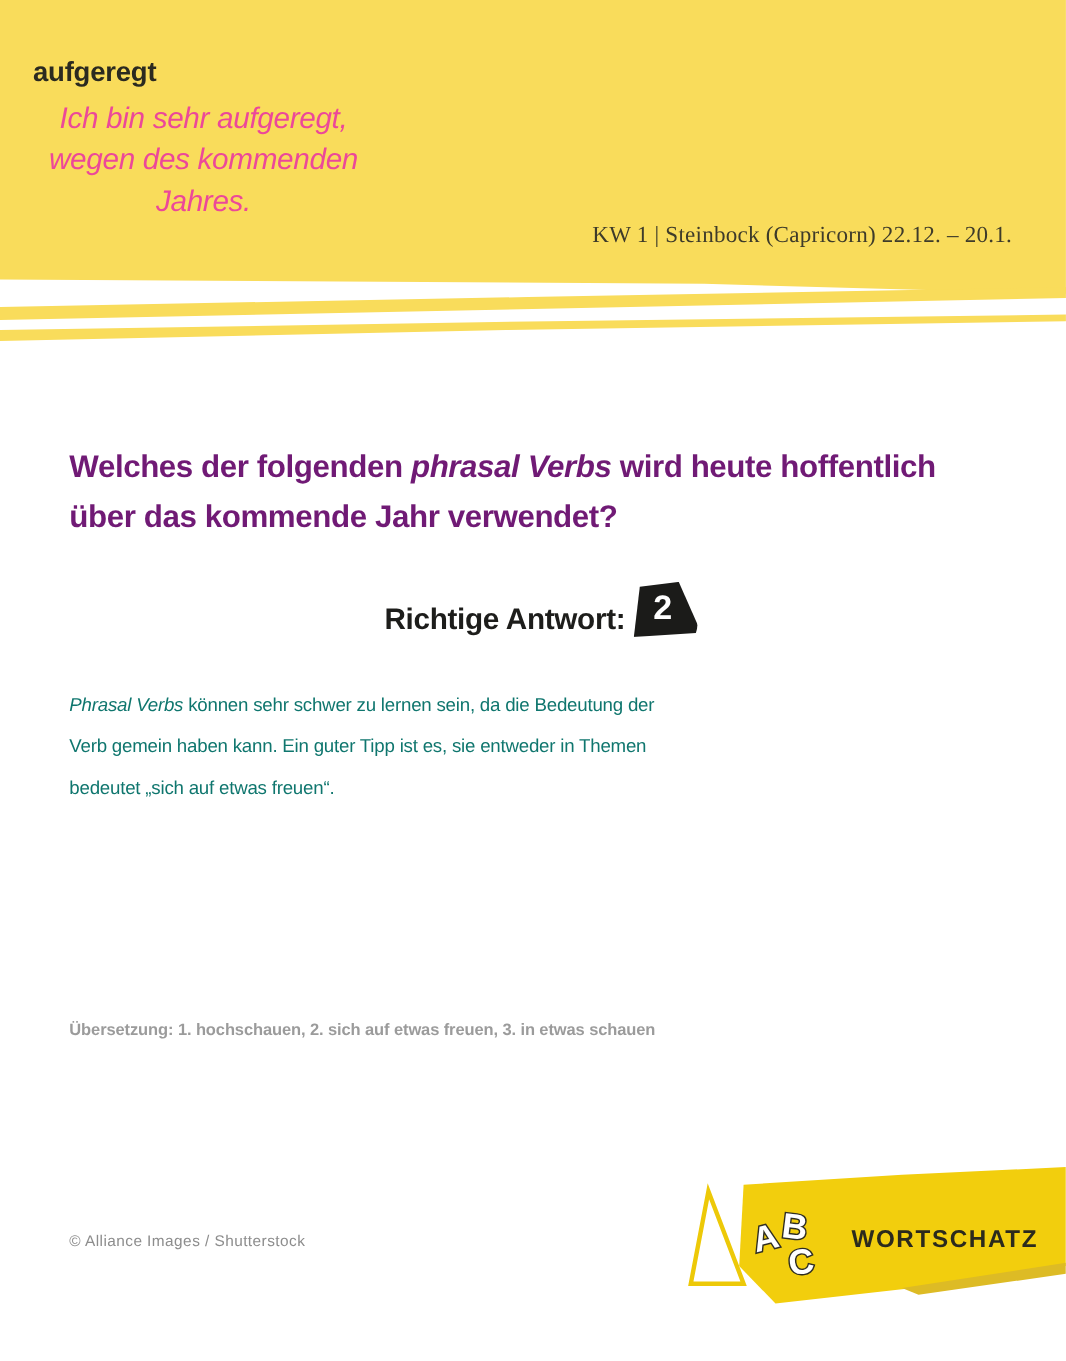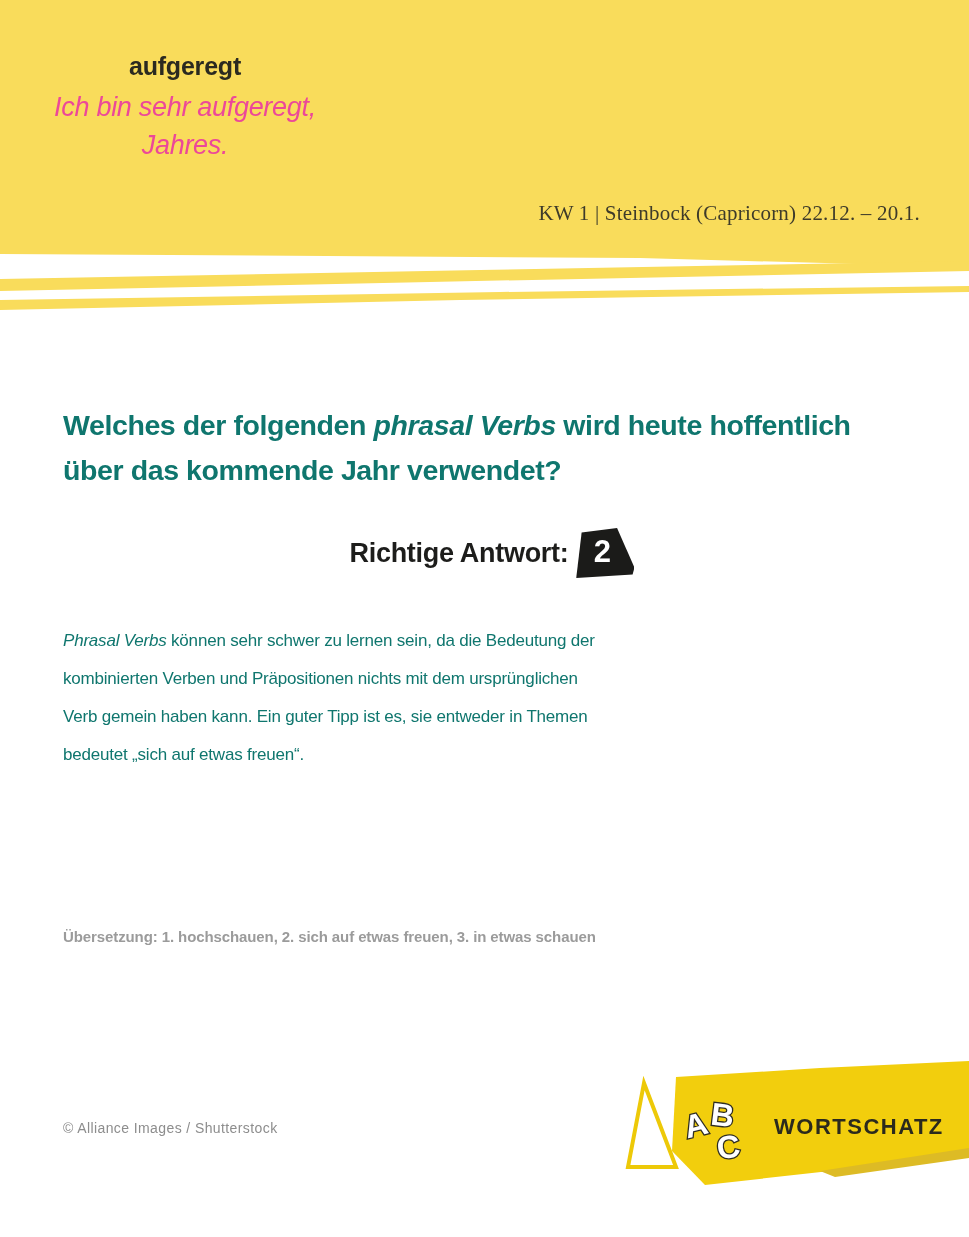--- a/index.html
+++ b/index.html
@@ -5,41 +5,41 @@
   html,body{margin:0;padding:0;}
   body{
     width:969px;height:1237px;position:relative;background:#ffffff;
     font-family:"Liberation Sans",sans-serif;overflow:hidden;
     -webkit-font-smoothing:antialiased;
   }
   
   #header-art{position:absolute;top:0;left:0;}
   
   .header-word{
-    position:absolute;top:52px;left:30px;width:310px;text-align:center;
+    position:absolute;top:52px;left:30px;width:310px;text-align:left;
     font-size:25px;font-weight:bold;color:#2b2a20;letter-spacing:-0.2px;
   }
   .header-quote{
     position:absolute;top:88px;left:15px;width:340px;text-align:center;
     font-size:27px;font-style:italic;color:#ec4899;line-height:38px;letter-spacing:-0.3px;
   }
   .week-label{
     position:absolute;top:201px;right:49px;
     font-family:"Liberation Serif",serif;font-size:21px;color:#3e3b2a;letter-spacing:0.2px;
   }
   
   .question{
-    position:absolute;left:63px;top:403px;color:#0f766e;
+    position:absolute;left:63px;top:403px;color:#701a75;
     font-size:28.5px;font-weight:bold;line-height:45px;letter-spacing:-0.4px;white-space:nowrap;
   }
   .question .it{font-style:italic;}
   
   .answer-row{
     position:absolute;left:63px;right:48px;top:527px;height:52px;
-    display:flex;align-items:center;justify-content:center;gap:6px;
+    display:flex;align-items:flex-end;justify-content:center;gap:6px;
   }
   .answer-label{
     font-size:27px;font-weight:bold;color:#1d1d1b;letter-spacing:-0.3px;
   }
   .answer-badge{
     width:60px;height:50px;background:#1b1b19;
     clip-path:polygon(12% 9%, 71% 0%, 100% 79%, 97% 93%, 3% 100%);
     display:flex;align-items:center;justify-content:center;
   }
   .answer-badge span{
@@ -73,39 +73,39 @@
 
 <svg id="header-art" width="969" height="320" viewBox="0 0 969 320">
   <polygon points="0,0 969,0 969,267 640,258 0,254" fill="#F9DC5B"></polygon>
   <polygon points="0,279 480,270 969,261 969,271 430,282 0,291" fill="#F9DC5B"></polygon>
   <polygon points="0,300 500,292 969,286 969,292 460,300 0,310" fill="#F9DC5B"></polygon>
 </svg>
 
 <div class="header-word">aufgeregt</div>
 <div class="header-quote">
   <div>Ich bin sehr aufgeregt,</div>
+  <div>wegen des kommenden</div>
   <div>Jahres.</div>
 </div>
 <div class="week-label">KW 1 | Steinbock (Capricorn) 22.12. – 20.1.</div>
 
 <div class="question">
   <div><span>Welches der folgenden </span><span class="it">phrasal Verbs</span><span> wird heute hoffentlich</span></div>
   <div>über das kommende Jahr verwendet?</div>
 </div>
 
 <div class="answer-row">
   <span class="answer-label">Richtige Antwort:</span>
   <div class="answer-badge">
     <span>2</span>
   </div>
 </div>
 
 <div class="explanation">
   <div><span class="it">Phrasal Verbs</span><span> können sehr schwer zu lernen sein, da die Bedeutung der</span></div>
-  <div>kombinierten Verben und Präpositionen nichts mit dem ursprünglichen</div>
   <div>Verb gemein haben kann. Ein guter Tipp ist es, sie entweder in Themen</div>
   <div>bedeutet „sich auf etwas freuen“.</div>
 </div>
 
 <div class="translation">Übersetzung: 1. hochschauen, 2. sich auf etwas freuen, 3. in etwas schauen</div>
 
 <div class="credit">©  Alliance Images / Shutterstock</div>
 
 <svg id="brand-art" width="349" height="140" viewBox="0 0 349 140">
   <polygon points="24,28 8,112 56,112" fill="#ffffff" stroke="#EDC908" stroke-width="4"></polygon>

